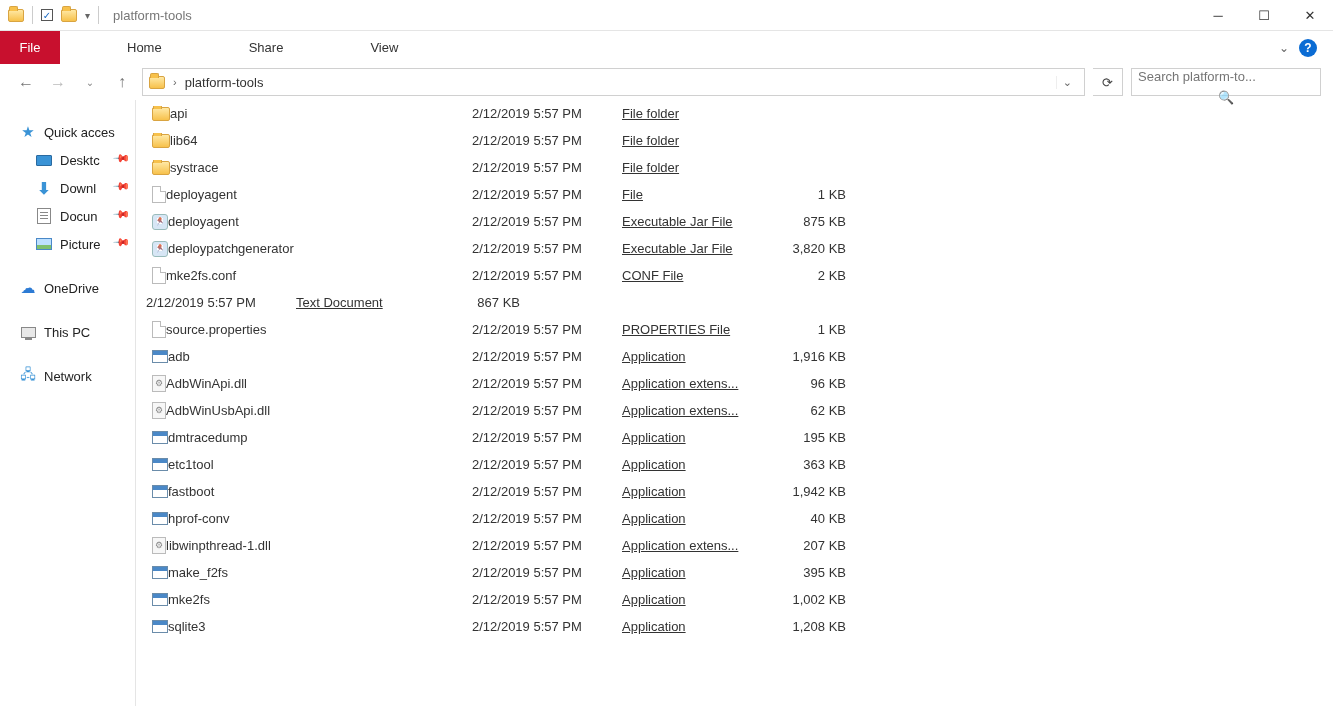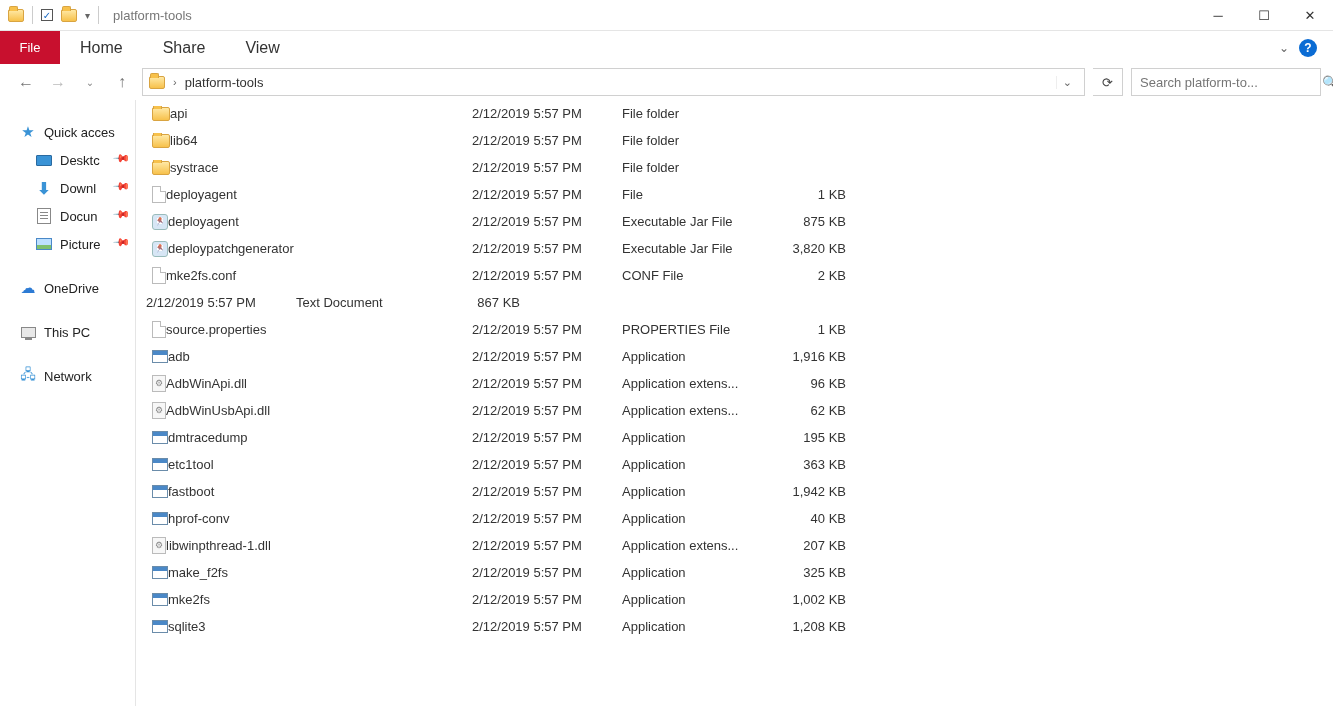--- a/index.html
+++ b/index.html
@@ -12,33 +12,33 @@
   .titlebar .spacer { flex:1; }
   .titlebar .winbtns { display:flex; }
   .titlebar .winbtn { width:46px; height:31px; display:flex; align-items:center; justify-content:center; color:#333; }
   .folder-icon-sm { width:16px; height:13px; background:linear-gradient(#ffe9a6,#f7c14b); border:1px solid #d9a441; border-radius:2px; position:relative; }
   .folder-icon-sm::before { content:""; position:absolute; top:-4px; left:0; width:7px; height:4px; background:#f7c14b; border:1px solid #d9a441; border-bottom:none; border-radius:2px 2px 0 0;}
   .vline { width:1px; height:18px; background:#ccc; }
 
   
   .ribbon { height:33px; display:flex; align-items:stretch; }
   .ribbon .file { background:#c8102e; color:#fff; width:60px; display:flex; align-items:center; justify-content:center; font-size:13px; }
-  .ribbon .tab { padding:0 20px; display:flex; align-items:center; color:#333; font-size:16px; }
+  .ribbon .tab { padding:0 20px; display:flex; align-items:center; color:#333; font-size:13px;margin-left:47px; }
   .ribbon .spacer { flex:1; }
   .ribbon .right { display:flex; align-items:center; gap:10px; padding-right:16px; color:#666; }
   .help-badge { width:18px; height:18px; border-radius:50%; background:#0b6cd4; color:#fff; display:flex; align-items:center; justify-content:center; font-size:12px; font-weight:bold;}
 
   
   .navrow { height:36px; display:flex; align-items:center; padding:0 12px 0 14px; gap:8px; }
   .nav-arrow { width:24px; height:24px; display:flex; align-items:center; justify-content:center; color:#777; font-size:16px; }
   .addressbar { flex:1; height:28px; border:1px solid #d0d0d0; display:flex; align-items:center; padding:0 6px; gap:6px; color:#333; }
   .addressbar .chev { color:#666; font-size:11px; padding:0 2px;}
   .addr-drop { color:#666; font-size:11px; padding:0 6px; border-left:1px solid #eee; }
   .refresh { width:30px; height:28px; border:1px solid #d0d0d0; border-left:none; display:flex; align-items:center; justify-content:center; color:#444;}
-  .searchbox { width:190px; height:28px; border:1px solid #d0d0d0; display:flex; align-items:center; padding:0 8px; color:#888; gap:6px;}
+  .searchbox { width:190px; height:28px; border:1px solid #d0d0d0; display:flex; align-items:center; padding:0 8px; color:#888; gap:6px;flex-direction:column;}
   .searchbox input { border:none; outline:none; flex:1; font-size:13px; color:#333; background:transparent;}
   .searchbox .mag { color:#555; font-size:13px;}
 
   
   .main { display:flex; height:calc(706px - 31px - 33px - 36px); }
   .sidebar { width:136px; border-right:1px solid #e5e5e5; padding-top:18px; font-size:13px; color:#222; }
   .side-item { display:flex; align-items:center; gap:8px; padding:6px 10px 6px 20px; position:relative; }
   .side-item.sub { padding-left:36px; }
   .side-item .pin { position:absolute; right:6px; top:6px; font-size:11px; color:#555; transform:rotate(45deg);}
   .side-group-sep { height:16px; }
@@ -49,21 +49,21 @@
   .col { padding:0 10px; }
   .col.name { width:326px; padding-left:16px; border-right:1px solid #eee; }
   .col.date { width:150px; border-right:1px solid #eee;}
   .col.type { width:150px; border-right:1px solid #eee;}
   .col.size { width:100px; text-align:left; border-right:1px solid #eee;}
 
   .filerow { display:flex; height:27px; align-items:center; font-size:13px; color:#333; }
   .filerow .cell { padding:0 10px; white-space:nowrap; overflow:hidden; text-overflow:ellipsis; }
   .filerow .cname { width:326px; padding-left:16px; display:flex; align-items:center; gap:0; }
   .filerow .cdate { width:150px; }
-  .filerow .ctype { width:150px; }
+  .filerow .ctype { width:150px;text-decoration:underline; }
   .filerow .csize { width:100px; text-align:right; padding-right:16px; }
 
   
   .ico-folder { width:18px; height:14px; background:linear-gradient(#ffe9a6,#f7c14b); border:1px solid #d9a441; border-radius:2px; position:relative; flex-shrink:0;}
   .ico-folder::before { content:""; position:absolute; top:-4px; left:0; width:7px; height:4px; background:#f7c14b; border:1px solid #d9a441; border-bottom:none; border-radius:2px 2px 0 0;}
   .ico-file { width:14px; height:17px; border:1px solid #bbb; background:#fff; position:relative; flex-shrink:0;}
   .ico-file::before { content:""; position:absolute; right:-1px; top:-1px; width:5px; height:5px; background:#fff; border-left:1px solid #bbb; border-bottom:1px solid #bbb;}
   .ico-jar { width:16px; height:16px; background:radial-gradient(circle at 50% 40%, #fff 30%, #d7e6f5 31%); border:1px solid #9bb; border-radius:3px; flex-shrink:0; display:flex; align-items:center; justify-content:center;}
   .ico-jar::after { content:""; width:8px; height:10px; background:linear-gradient(#f26b3a,#4a7bd0); clip-path: polygon(50% 0,80% 30%,60% 30%,90% 70%,50% 55%,10% 100%,40% 55%,15% 40%);}
   .ico-text { width:14px; height:17px; border:1px solid #bbb; background:#fff; flex-shrink:0; position:relative;}
@@ -341,21 +341,21 @@
           <div class="cell ctype">Application extens...</div>
           <div class="cell csize">207 KB</div>
         </div>
         <div class="filerow">
           <div class="cell cname">
             <span class="ico-app"></span>
             <span>make_f2fs</span>
           </div>
           <div class="cell cdate">2/12/2019 5:57 PM</div>
           <div class="cell ctype">Application</div>
-          <div class="cell csize">325 KB</div>
+          <div class="cell csize">395 KB</div>
         </div>
         <div class="filerow">
           <div class="cell cname">
             <span class="ico-app"></span>
             <span>mke2fs</span>
           </div>
           <div class="cell cdate">2/12/2019 5:57 PM</div>
           <div class="cell ctype">Application</div>
           <div class="cell csize">1,002 KB</div>
         </div>

